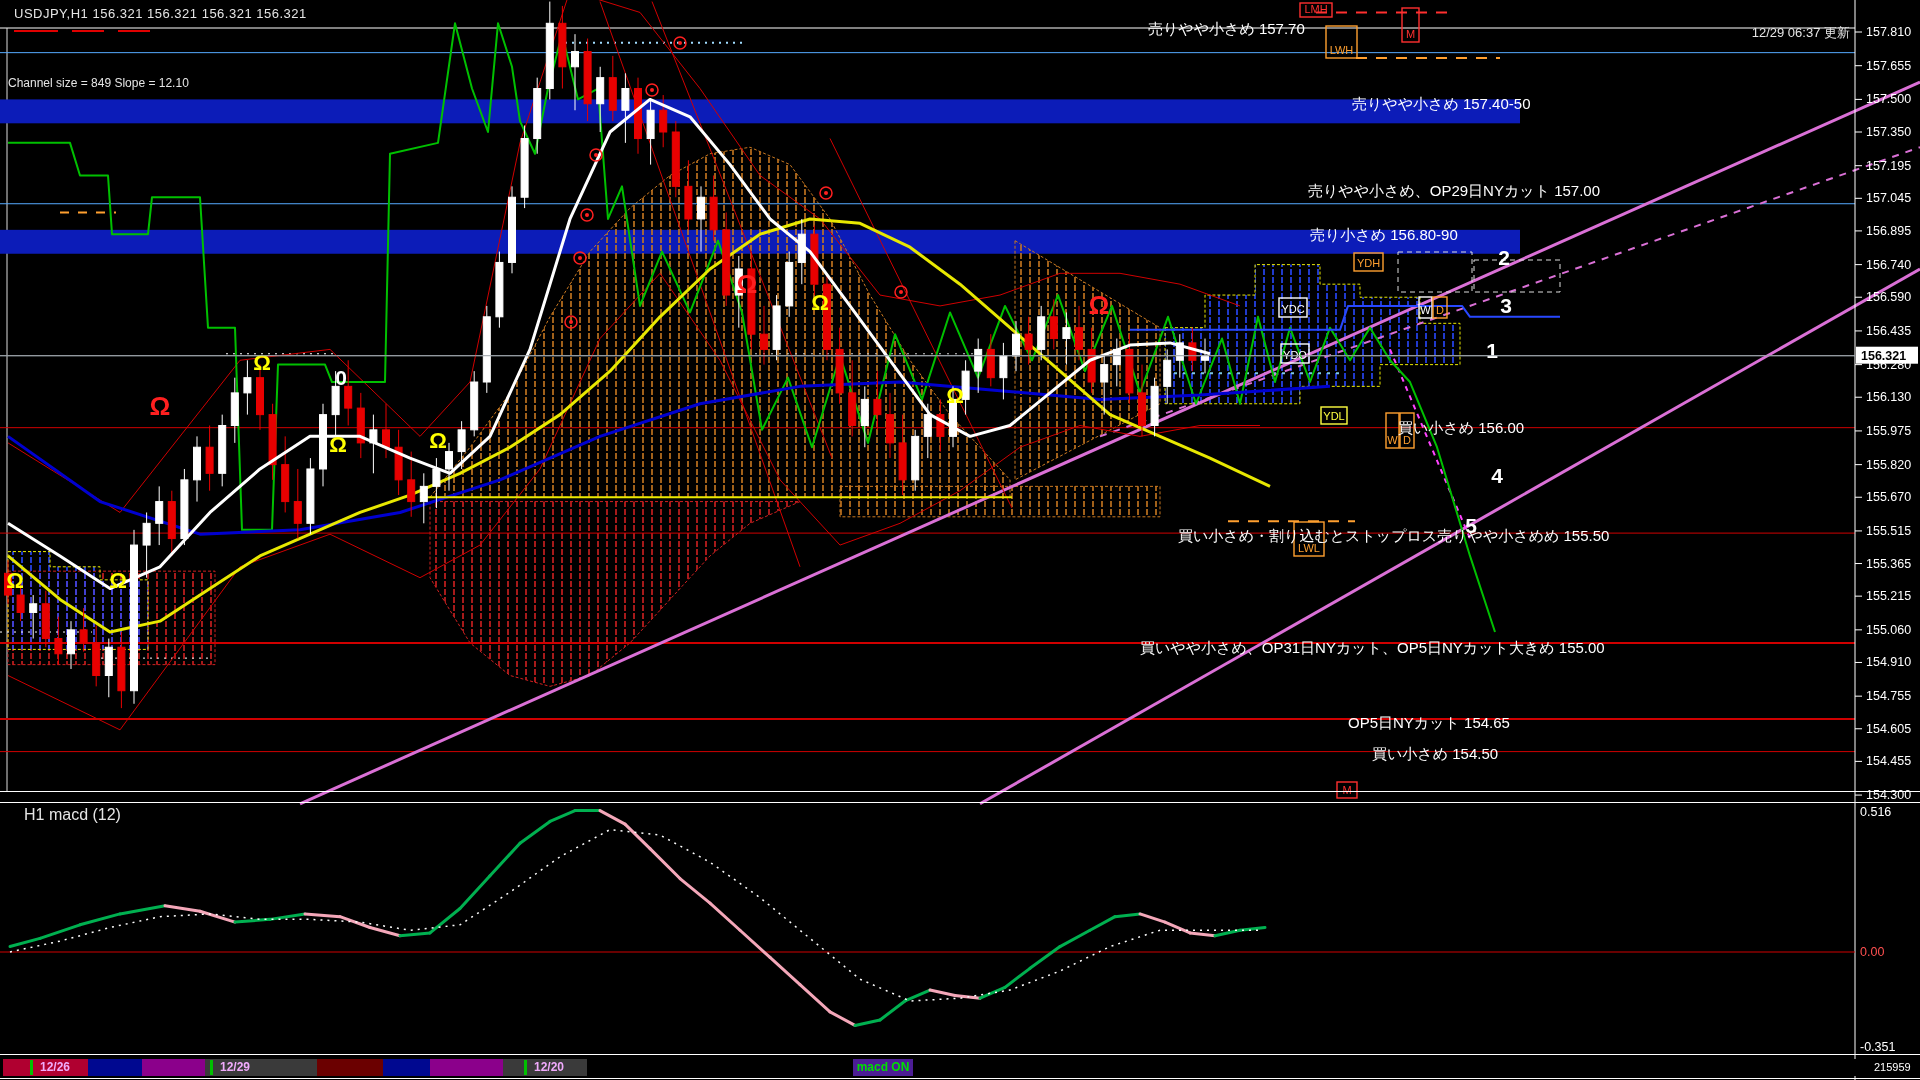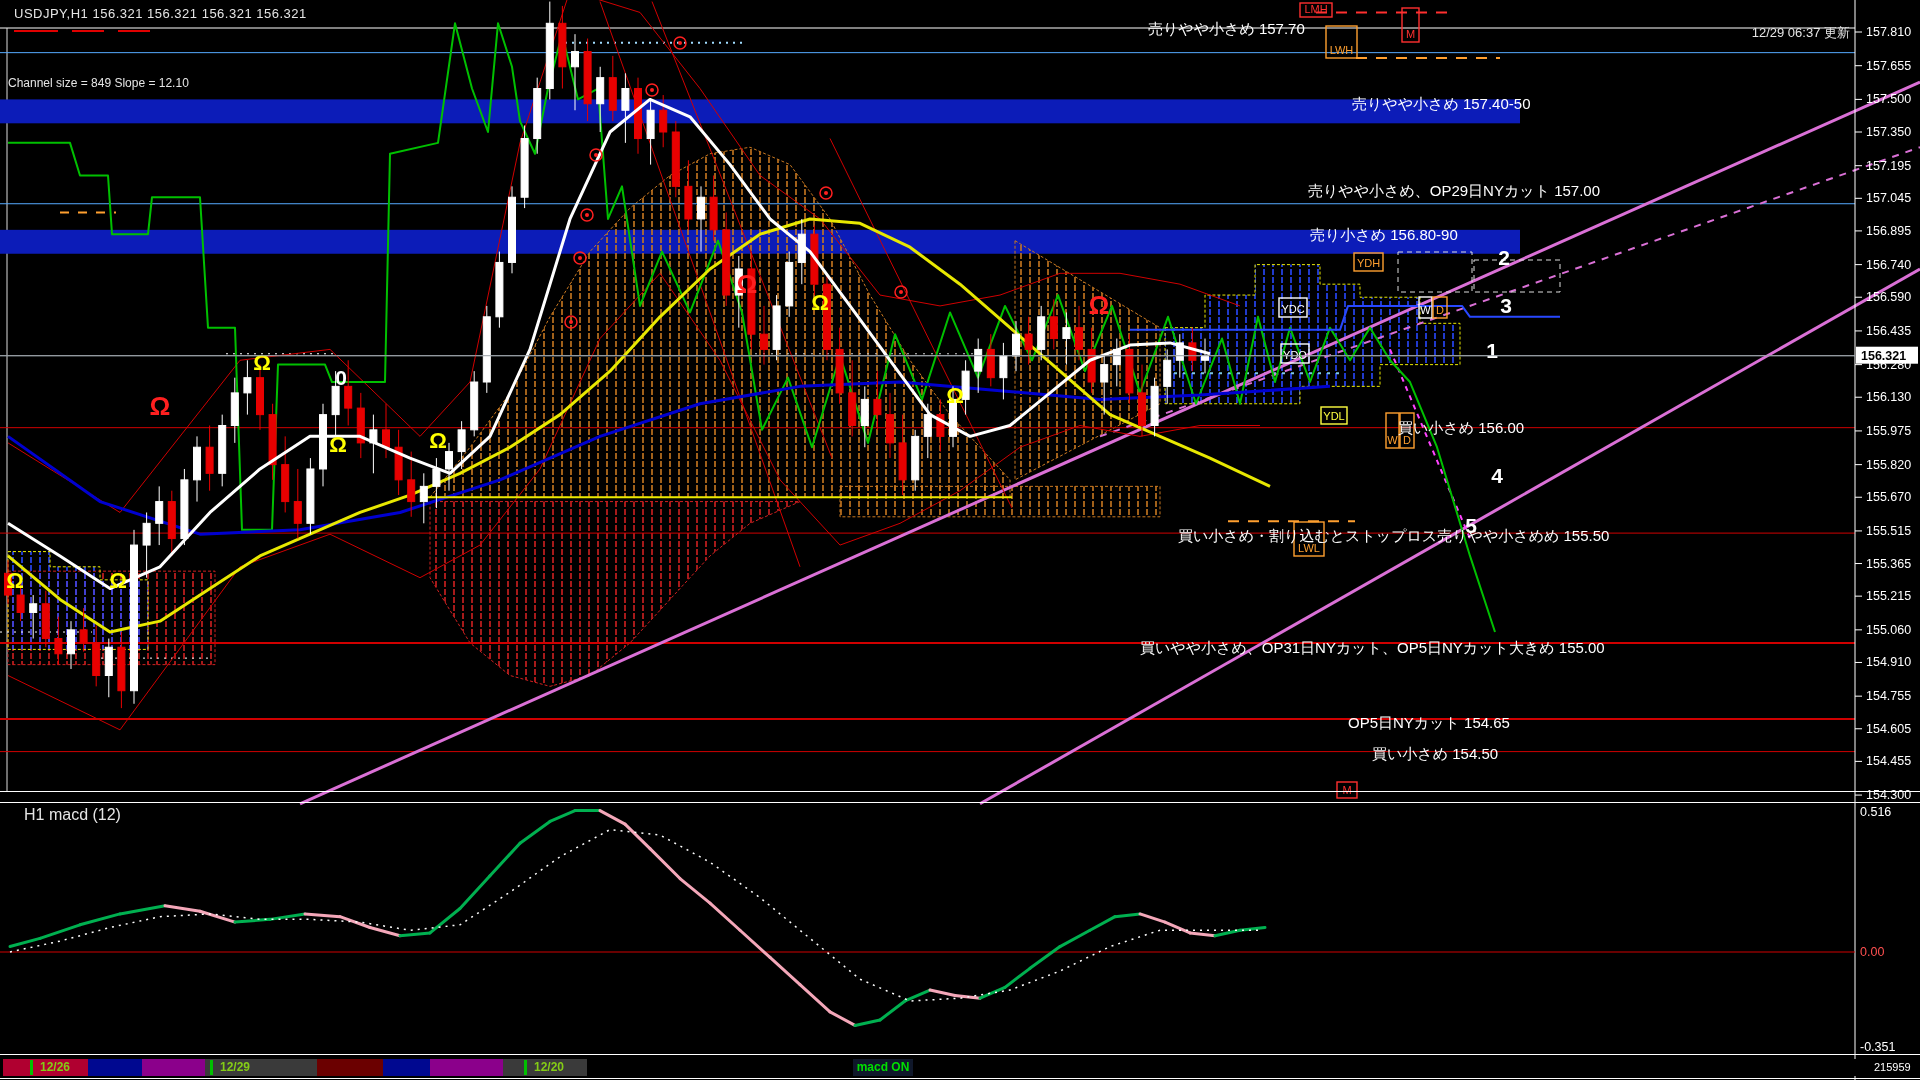--- a/index.html
+++ b/index.html
@@ -9,22 +9,22 @@
   .ovl{position:absolute;color:#e5e5e5;white-space:nowrap;}
   .info-bar{left:14px;top:6px;font-size:13px;letter-spacing:.5px;}
   .info-underline{position:absolute;top:24px;height:2px;background:#e00000;}
   .updated{right:70px;top:5px;font-size:13px;margin-top:19px;}
   .watermark{left:60px;top:62px;font-size:46px;font-weight:bold;letter-spacing:3px;}
   .channel-info{left:8px;top:76px;font-size:12px;}
   .macd-label{left:24px;top:806px;font-size:16px;}
   .sep{position:absolute;left:0;width:1920px;height:1px;background:#fff;}
   .session-bar{position:absolute;left:0;top:1059px;width:1920px;height:17px;background:#000;}
   .seg{position:absolute;top:0;height:17px;}
-  .seg-label{position:absolute;top:1px;font-size:12px;font-weight:bold;color:#84cc16;padding-left:7px;border-left:3px solid #00c000;line-height:15px;}
-  .macd-on{position:absolute;top:0;height:17px;background:#0f172a;color:#00e000;font-size:12px;
+  .seg-label{position:absolute;top:1px;font-size:12px;font-weight:bold;color:#f0abfc;padding-left:7px;border-left:3px solid #00c000;line-height:15px;}
+  .macd-on{position:absolute;top:0;height:17px;background:#4c1d95;color:#00e000;font-size:12px;
            text-align:center;line-height:17px;font-weight:bold;}
   .footer-num{position:absolute;font-size:11px;color:#fff;}
 </style>
 </head>
 <body>
 
 <div class="stage">
   <svg id="chart-svg" width="1920" height="1080">
       <defs>
         <pattern id="hO" width="9" height="8" patternUnits="userSpaceOnUse">

